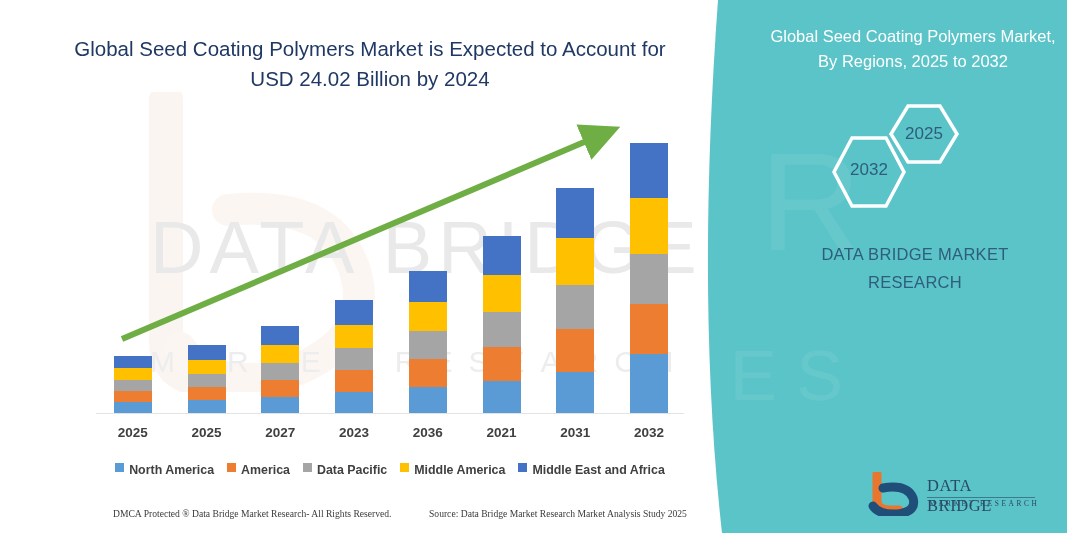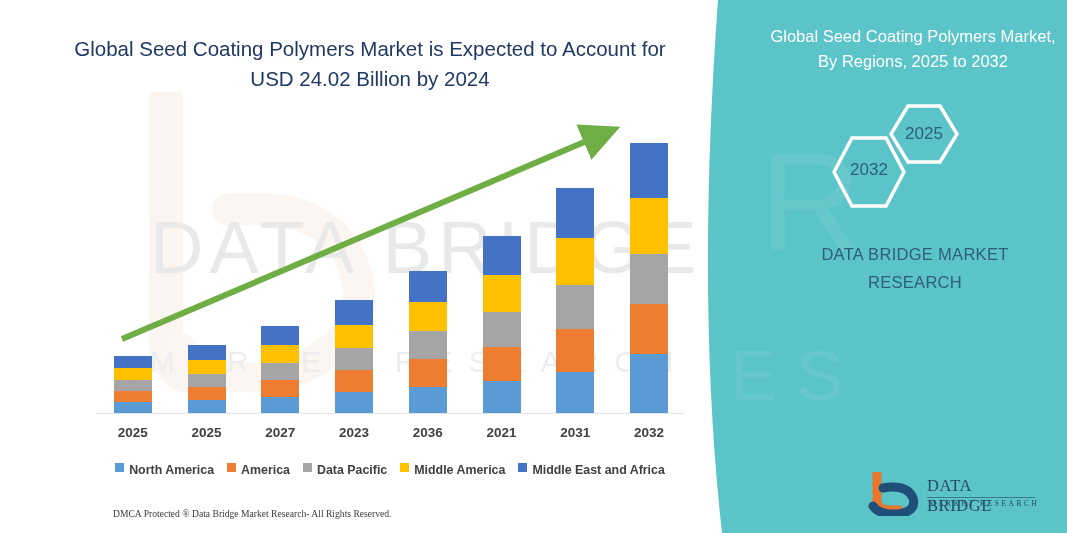--- a/index.html
+++ b/index.html
@@ -203,20 +203,21 @@
         <span class="lg-lb">Middle America</span>
       </div>
       <div class="lg-item">
         <span class="lg-sw" style="background: rgb(68, 114, 196);"></span>
         <span class="lg-lb">Middle East and Africa</span>
       </div>
     </div>
 
   <div class="footer">
     <span class="f-left">DMCA Protected ® Data Bridge Market Research-  All Rights Reserved.</span>
+    <span class="f-right">Source: Data Bridge Market Research  Market Analysis Study 2025</span>
   </div>
 
   <svg class="panel-svg" viewBox="0 0 377 533" preserveAspectRatio="none">
     <path id="panel-path" d="M28,0 L377,0 L377,533 L32,533 Q6,300 28,0 Z" fill="#5BC4C8"></path>
     <g opacity="0.07" fill="#ffffff">
       <text x="70" y="250" font-size="140" font-family="Liberation Sans, sans-serif">R</text>
       <text x="40" y="400" font-size="70" font-family="Liberation Sans, sans-serif">E S</text>
     </g>
   </svg>
 

